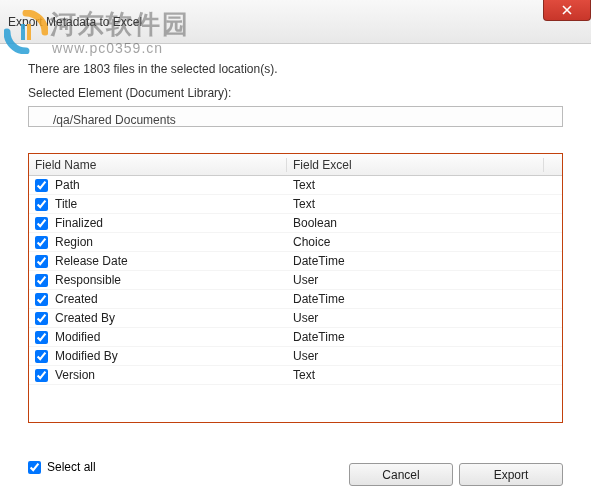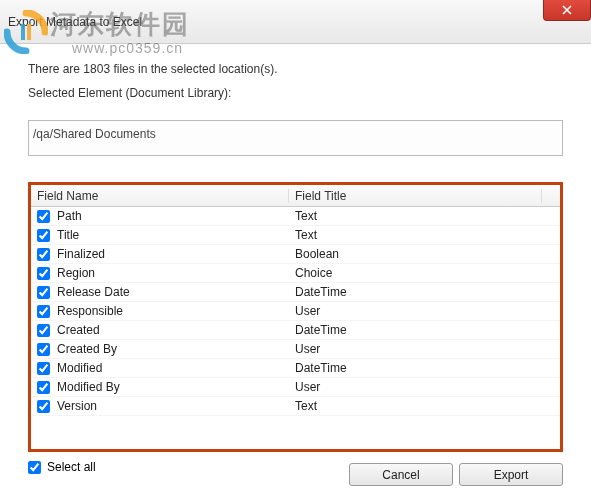--- a/index.html
+++ b/index.html
@@ -40,32 +40,32 @@
     .close-btn svg { width: 10px; height: 10px; }
     .content {
       padding: 18px 28px 0 28px;
     }
     .info-text {
       color: #333;
       margin-bottom: 10px;
     }
     .sel-label {
       color: #333;
-      margin-bottom: 20px;
+      margin-bottom: 6px;
     }
     .path-box {
       border: 1px solid #bbb;
-      padding: 6px 4px;
+      padding: 6px 24px;
       color: #444;
       background: #fdfdfd;
-      height: 36px;
+      height: 21px;
       margin-bottom: 26px;
     }
     .table-wrap {
-      border: 3px solid #c2410c;
+      border: 1px solid #c2410c;
       background: #fff;
       height: 270px;
       overflow: hidden;
     }
     .thead {
       display: flex;
       background: linear-gradient(to bottom, #fdfdfd, #f0f0f0);
       border-bottom: 1px solid #ccc;
       height: 22px;
       align-items: center;
@@ -154,21 +154,21 @@
       left: 50px;
       top: 3px;
       font-size: 26px;
       font-weight: bold;
       color: rgba(80,80,80,0.55);
       letter-spacing: 2px;
       white-space: nowrap;
     }
     .watermark .txt2 {
       position: absolute;
-      left: 72px;
+      left: 52px;
       top: 36px;
       font-size: 14px;
       color: rgba(60,60,60,0.55);
       letter-spacing: 1px;
     }
   </style>
 </head>
 <body>
 
 <div class="titlebar">
@@ -192,21 +192,21 @@
 </div>
 
 <div class="content">
   <div class="info-text">There are 1803 files in the selected location(s).</div>
   <div class="sel-label">Selected Element (Document Library):</div>
   <div class="path-box">/qa/Shared Documents</div>
 
   <div class="table-wrap">
     <div class="thead">
       <div class="th th-name">Field Name</div>
-      <div class="th th-type">Field Title</div>
+      <div class="th th-type">Field Excel</div>
       <div class="th th-spacer"></div>
     </div>
     <div class="tbody" id="tbody">
         <div class="tr">
           <div class="td-chk">
             <input type="checkbox" checked="" style="">
           </div>
           <div class="td-name">Path</div>
           <div class="td-type">Text</div>
         </div>

